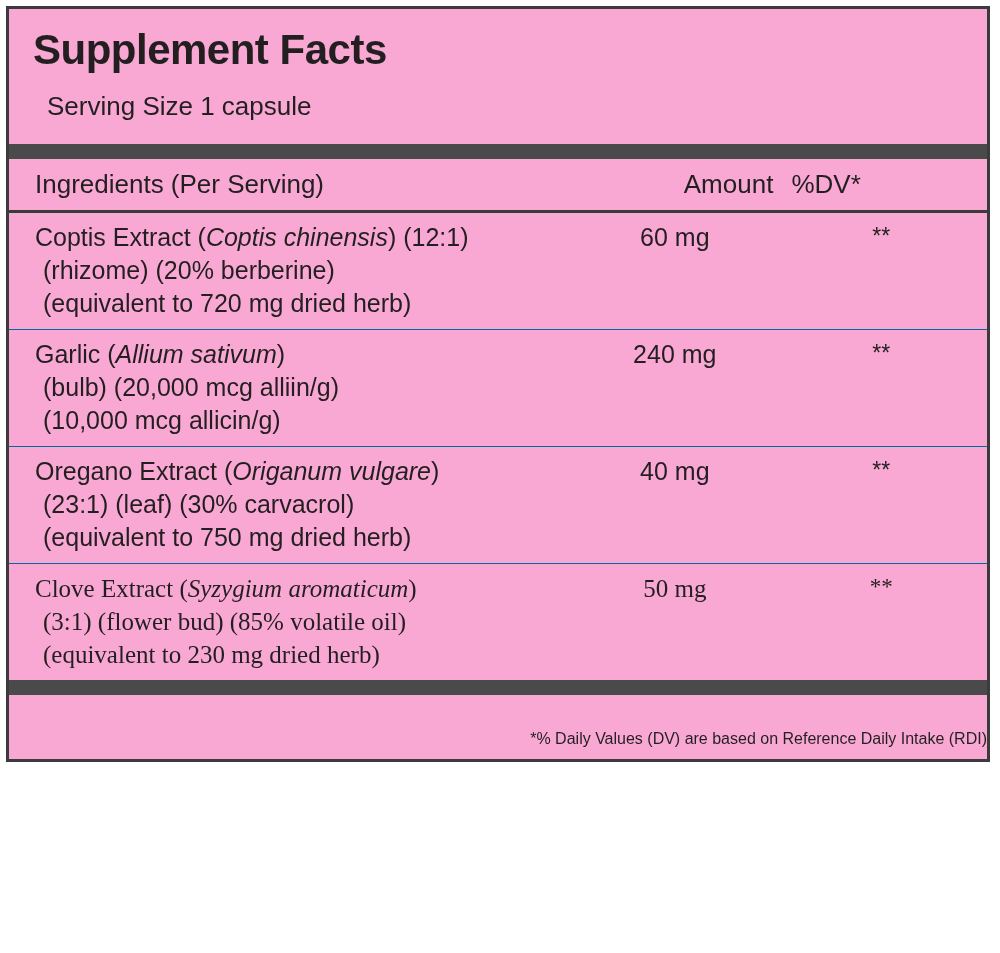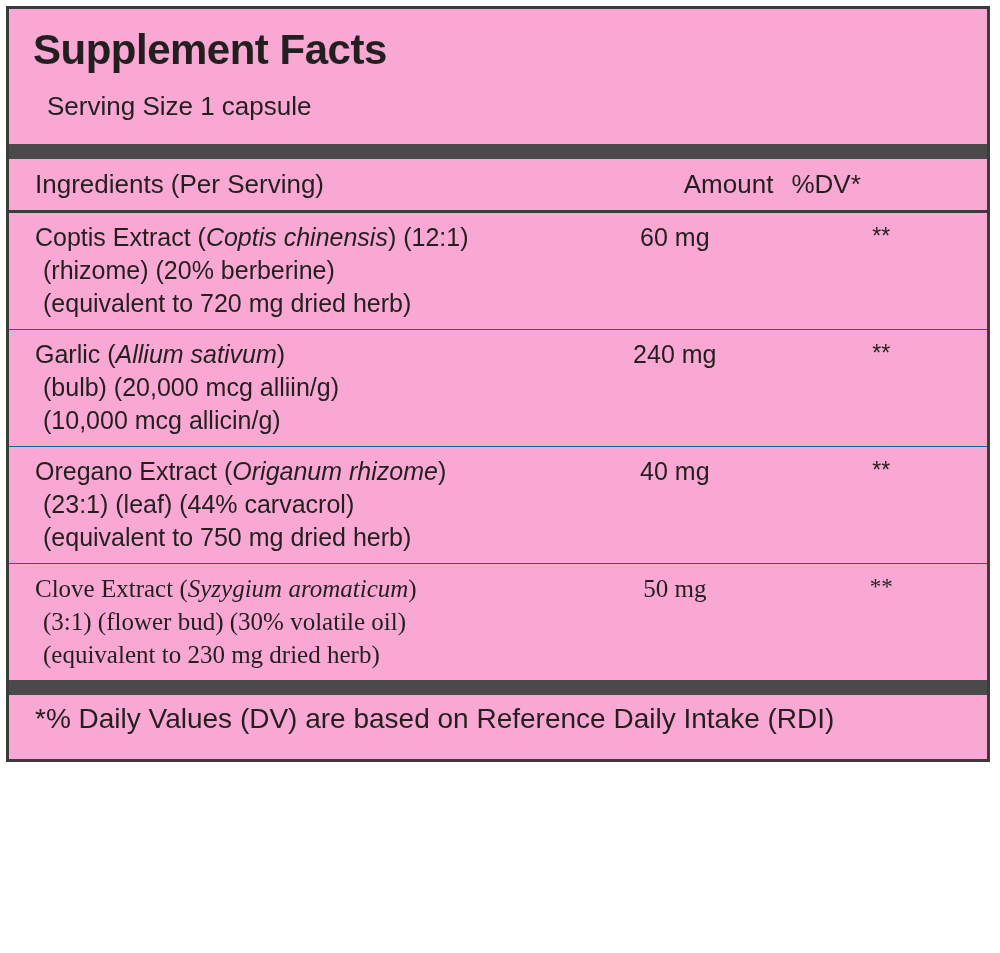--- a/index.html
+++ b/index.html
@@ -97,23 +97,24 @@
     text-align: center;
     padding-right: 16px;
     font-size: 23px;
   }
 
   .ing-line { white-space: nowrap; }
   .ing-line.sub { padding-left: 8px; }
   .ital { font-style: italic; }
 
   .footnotes {
-    padding: 4px 0 0 26px;
-    font-size: 28px;
+    padding: 32px 0 0 26px;
+    font-size: 16px;
     line-height: 1.45;
+    text-align: right;
   }
   .footnotes div { margin-bottom: 2px; }
 </style>
 </head>
 <body>
 
 <div class="panel">
 
   <div class="title">Supplement Facts</div>
 
@@ -149,32 +150,32 @@
           <div class="ing-line"><span>Garlic (</span><span class="ital">Allium sativum</span><span>)</span></div>
           <div class="ing-line sub">(bulb) (20,000 mcg alliin/g)</div>
           <div class="ing-line sub">(10,000 mcg allicin/g)</div>
         </td>
         <td class="amt">240 mg</td>
         <td class="dv">**</td>
       </tr>
 
       <tr class="ing-row">
         <td class="ing">
-          <div class="ing-line"><span>Oregano Extract (</span><span class="ital">Origanum rhizome</span><span>)</span></div>
-          <div class="ing-line sub">(23:1) (leaf) (44% carvacrol)</div>
+          <div class="ing-line"><span>Oregano Extract (</span><span class="ital">Origanum vulgare</span><span>)</span></div>
+          <div class="ing-line sub">(23:1) (leaf) (30% carvacrol)</div>
           <div class="ing-line sub">(equivalent to 750 mg dried herb)</div>
         </td>
         <td class="amt">40 mg</td>
         <td class="dv">**</td>
       </tr>
 
       <tr class="ing-row">
         <td class="ing">
           <div class="ing-line"><span>Clove Extract (</span><span class="ital">Syzygium aromaticum</span><span>)</span></div>
-          <div class="ing-line sub">(3:1) (flower bud) (30% volatile oil)</div>
+          <div class="ing-line sub">(3:1) (flower bud) (85% volatile oil)</div>
           <div class="ing-line sub">(equivalent to 230 mg dried herb)</div>
         </td>
         <td class="amt">50 mg</td>
         <td class="dv">**</td>
       </tr>
     </tbody>
   </table>
 
   <div class="thickbar bottom"></div>
 

